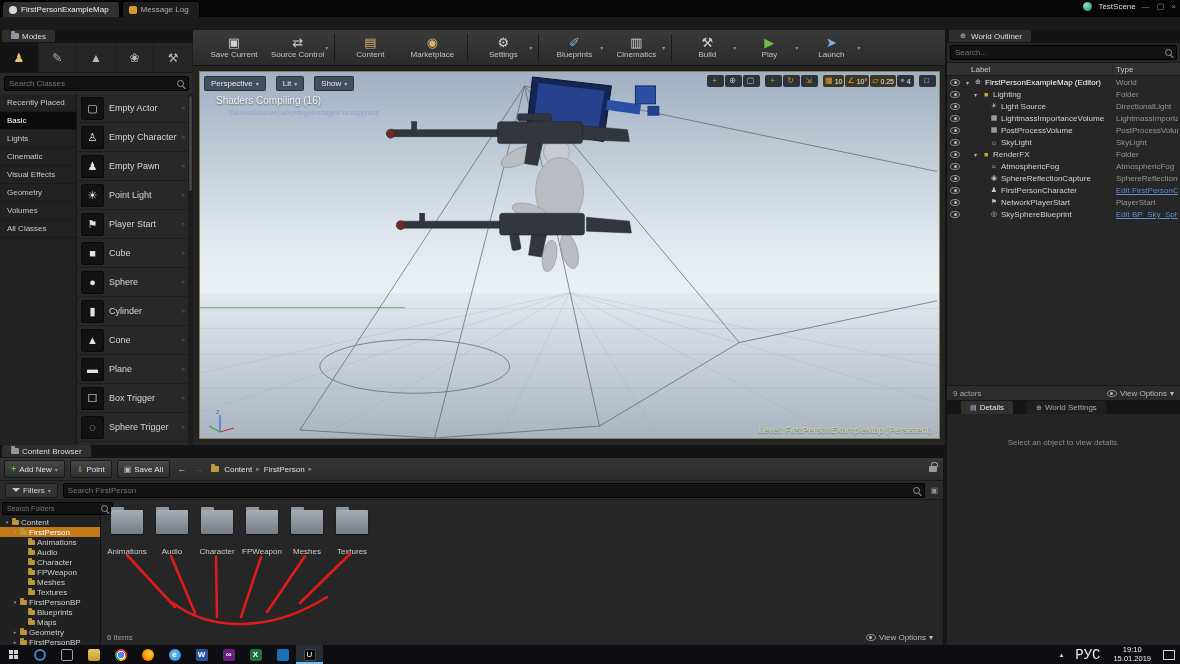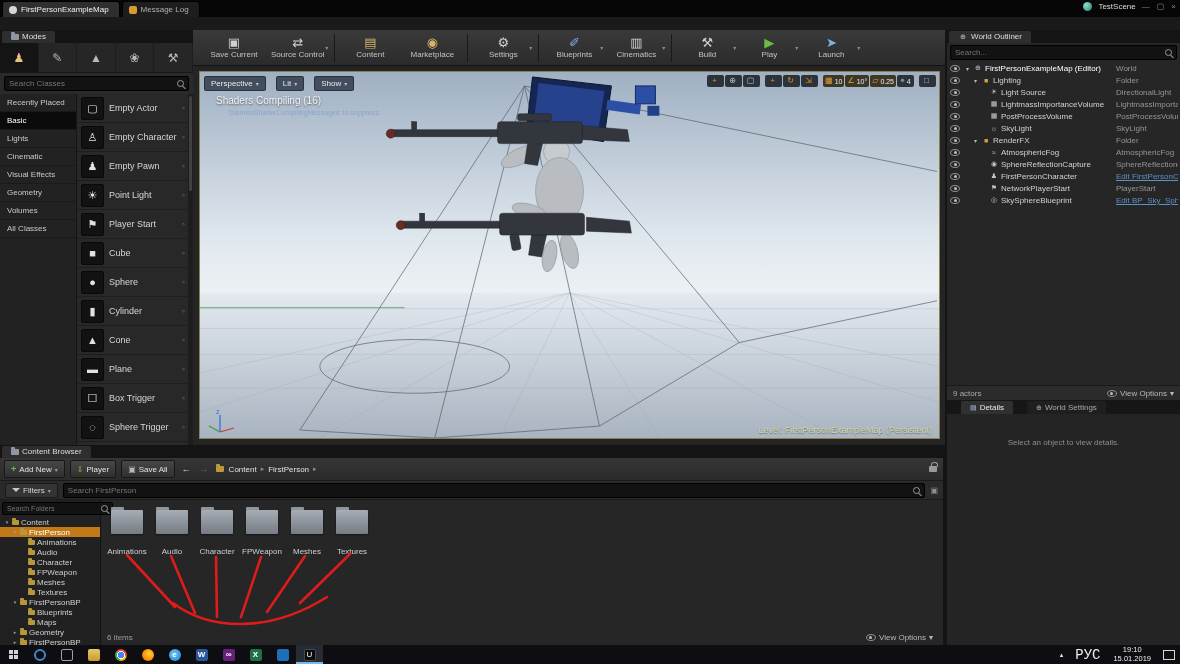--- a/index.html
+++ b/index.html
@@ -34,21 +34,21 @@
   .fold::before{content:"";position:absolute;left:0;top:-2px;width:4px;height:2px;background:inherit;border-radius:1px 1px 0 0;}
   .fold.gold{background:#bd9a3a;}
   .eyeic{width:10px;height:7px;position:relative;flex:none;display:inline-block;}
   .eyeic::before{content:"";position:absolute;inset:0;border:1px solid #8f8f8f;border-radius:50%;}
   .eyeic::after{content:"";position:absolute;left:3.5px;top:2px;width:3px;height:3px;background:#bdbdbd;border-radius:50%;}
   .lockic{width:8px;height:6px;background:#9a9a9a;border-radius:1px;position:relative;flex:none;}
   .lockic::before{content:"";position:absolute;left:1.5px;top:-4px;width:5px;height:4px;border:1px solid #9a9a9a;border-bottom:none;border-radius:3px 3px 0 0;}
   .funnel{width:0;height:0;border-left:4px solid transparent;border-right:4px solid transparent;border-top:4px solid #c9c9c9;flex:none;}
   
   .modes{position:absolute;left:0;top:30px;width:193px;height:415px;background:#2a2a2a;display:flex;flex-direction:column;box-sizing:border-box;}
-  .panel-tabstrip{height:13px;background:#141414;display:flex;align-items:center;flex:none;}
+  .panel-tabstrip{height:13px;background:#141414;display:flex;align-items:flex-start;flex:none;}
   .panel-tab{height:12px;background:#2e2e2e;border-radius:2px 2px 0 0;padding:0 9px;font-size:8px;color:#ddd;
     display:flex;align-items:center;gap:3px;margin-left:2px;}
   .mode-tabs{height:29px;background:#262626;display:flex;border-bottom:1px solid #161616;flex:none;}
   .mode-tab{flex:1;display:flex;align-items:center;justify-content:center;font-size:12px;color:#b9b9b9;border-right:1px solid #1d1d1d;}
   .mode-tab.active{background:#141414;color:#e8c27a;}
   .search-row{padding:3px 4px;flex:none;display:flex;}
   .modes-body{flex:1;display:flex;min-height:0;}
   .cat-col{width:76px;background:#222;border-right:1px solid #151515;flex:none;}
   .cat-item{height:17px;display:flex;align-items:center;padding-left:7px;font-size:8px;color:#c9c9c9;border-bottom:1px solid #1a1a1a;}
   .cat-item.selected{background:#0b0b0b;color:#fff;}
@@ -649,20 +649,24 @@
         <span class="o-glyph">⊕</span>
         <span>World Outliner</span>
       </div>
     </div>
     <div class="outl-search">
       <div class="search-box">
         <input placeholder="Search..." style="">
         <span class="mag"></span>
       </div>
     </div>
+    <div class="outl-header">
+      <span class="oh-label">Label</span>
+      <span class="oh-type">Type</span>
+    </div>
     <div class="outl-rows">
 
         <div class="orow">
           <span class="eyeic"></span>
           <span class="ind i0"></span>
           <span class="o-arrow">▾</span>
           <span class="o-glyph">⊕</span>
           <span class="o-label strong">FirstPersonExampleMap (Editor)</span>
           <span class="o-type">World</span>
         </div>
@@ -800,21 +804,21 @@
       </div>
     </div>
     <div class="cb-toolbar">
       <div class="cb-btn">
         <span class="plus">+</span>
         <span>Add New</span>
         <span class="c">▾</span>
       </div>
       <div class="cb-btn">
         <span class="imp">⇩</span>
-        <span>Player</span>
+        <span>Point</span>
       </div>
       <div class="cb-btn">
         <span class="sav">▣</span>
         <span>Save All</span>
       </div>
       <span class="cb-nav">←</span>
       <span class="cb-nav dim">→</span>
       <span class="fold gold"></span>
       <div class="crumb">
 

